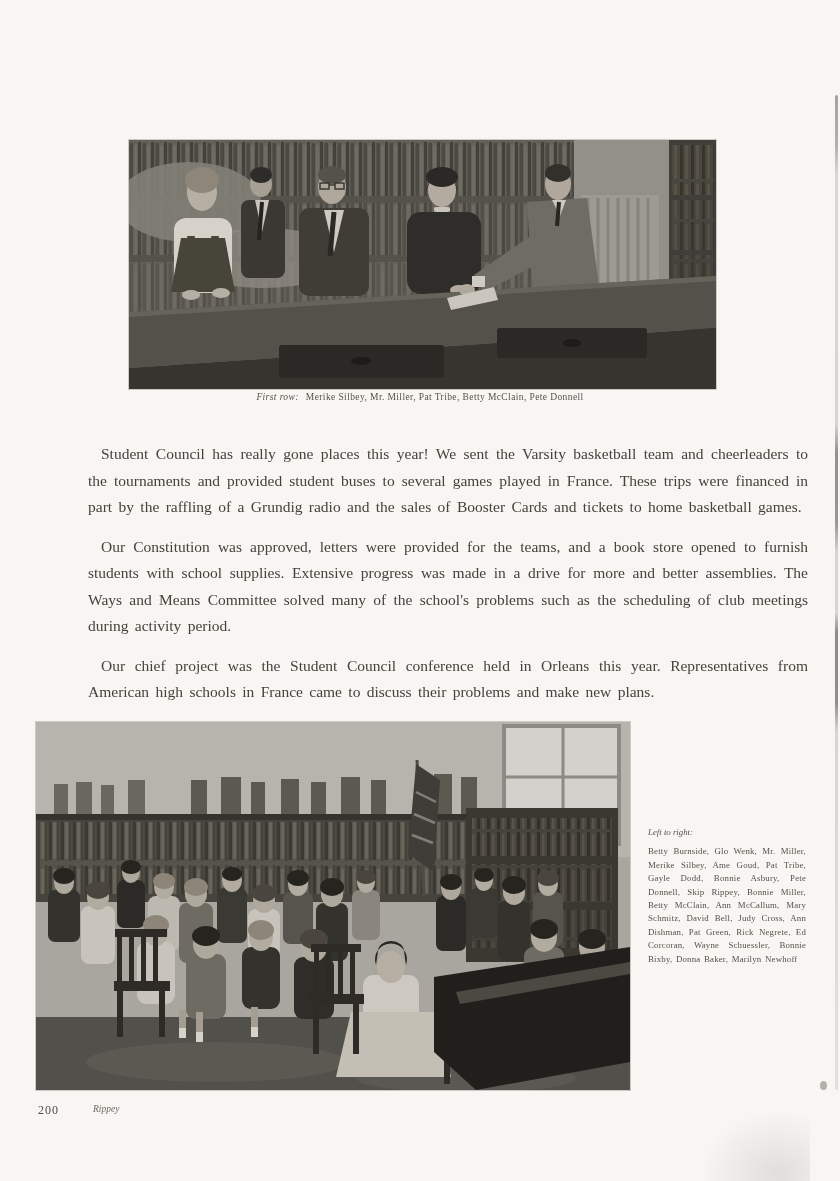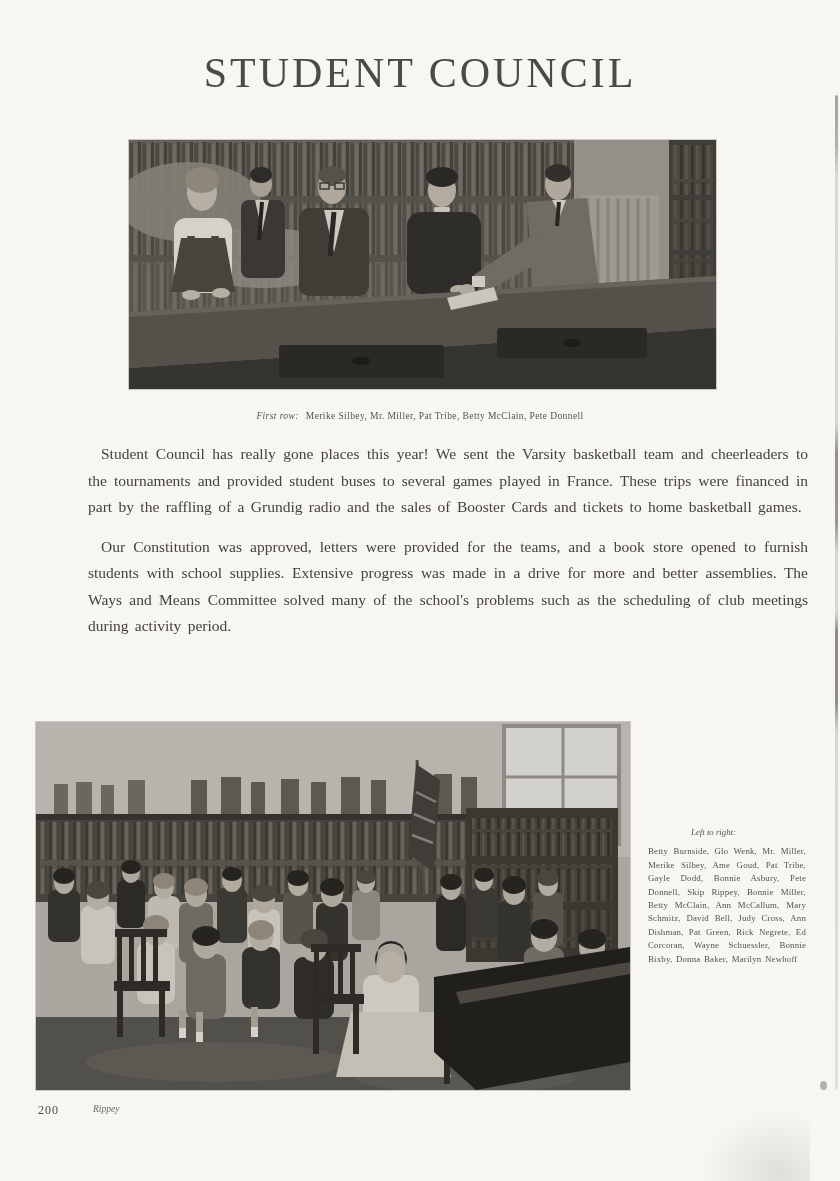--- a/index.html
+++ b/index.html
@@ -13,37 +13,37 @@
     position:absolute; top:49px; left:0; width:100%;
     margin:0; text-align:center;
     font-size:42px; font-weight:normal; letter-spacing:3px;
     color:#4c4a45;
   }
   .photo { position:absolute; background:#8b8881; box-shadow:0 0 0 1px rgba(120,118,112,0.35); }
   .photo svg { display:block; width:100%; height:100%; }
   .photo1 { left:129px; top:140px; width:587px; height:249px; }
   .photo2 { left:36px;  top:722px; width:594px; height:368px; }
   .cap1 {
-    position:absolute; top:411px; left:0; width:100%;
+    position:absolute; top:392px; left:0; width:100%;
     text-align:center; font-size:9.5px; letter-spacing:0.4px;
     color:#55524b;
   }
   .cap1 em { font-style:italic; margin-right:7px; }
   .article {
     position:absolute; left:62px; top:441px; width:720px;
     font-size:15.5px; line-height:26.5px; color:#45423c;
     text-align:justify;
     margin-left:26px;
   }
   .article p { margin:0 0 13px 0; text-indent:13px; word-spacing:2.5px; }
   .cap2 {
     position:absolute; left:648px; top:826px; width:158px;
     font-size:8.8px; line-height:13.4px; color:#55524b;
   }
-  .cap2 .lead { font-style:italic; margin-bottom:6px;margin-left:43px; }
+  .cap2 .lead { font-style:italic; margin-bottom:6px; }
   .cap2 .names { text-align:justify; word-spacing:1.2px; letter-spacing:0.2px; }
   .footer { position:absolute; left:38px; top:1100px; }
   .pageno { font-size:12px; color:#4e4c48; letter-spacing:1px; }
   .bookname { font-style:italic; font-size:9.5px; color:#6b6862; margin-left:30px; vertical-align:2px; }
   .edge {
     position:absolute; right:2px; top:95px; width:3px; height:995px;
     background:linear-gradient(to bottom,
       #a4a29d 0%, #b2b0ab 5%, #d9d7d3 8%,
       #d7d5d1 33%, #94918c 36%, #9a9792 43%, #d7d5d1 46%,
       #d7d5d1 52%, #8e8b86 54%, #918e89 61%, #d7d5d1 64%,
@@ -57,21 +57,20 @@
   .smudge {
     position:absolute; left:700px; top:1110px; width:110px; height:71px;
     background:radial-gradient(ellipse at 70% 90%, rgba(180,178,172,0.35), rgba(180,178,172,0) 70%);
   }
 </style>
 </head>
 <body>
 
 <div class="page">
 
-  <h1 class="title">STUDENT COUNCIL</h1>
 
   <div class="photo photo1">
     <svg viewBox="0 0 587 249" preserveAspectRatio="none">
       <defs>
         <pattern id="p1bk" width="13" height="60" patternUnits="userSpaceOnUse">
           <rect width="13" height="60" fill="#615e57"></rect>
           <rect x="0.5" y="3" width="3.5" height="54" fill="#47443e"></rect>
           <rect x="5" y="5" width="3" height="52" fill="#6e6b63"></rect>
           <rect x="9" y="2" width="3" height="56" fill="#3c3a34"></rect>
         </pattern>
@@ -170,20 +169,21 @@
     </svg>
   </div>
 
   <div class="cap1">
     <em>First row:</em><span>Merike Silbey, Mr. Miller, Pat Tribe, Betty McClain, Pete Donnell</span>
   </div>
 
   <div class="article">
     <p>Student Council has really gone places this year! We sent the Varsity basketball team and cheerleaders to the tournaments and provided student buses to several games played in France. These trips were financed in part by the raffling of a Grundig radio and the sales of Booster Cards and tickets to home basketball games.</p>
     <p>Our Constitution was approved, letters were provided for the teams, and a book store opened to furnish students with school supplies. Extensive progress was made in a drive for more and better assemblies. The Ways and Means Committee solved many of the school's problems such as the scheduling of club meetings during activity period.</p>
+    <p>Our chief project was the Student Council conference held in Orleans this year. Representatives from American high schools in France came to discuss their problems and make new plans.</p>
   </div>
 
   <div class="photo photo2">
     <svg viewBox="0 0 594 368" preserveAspectRatio="none">
       <defs>
         <pattern id="p2bk" width="12" height="70" patternUnits="userSpaceOnUse">
           <rect width="12" height="70" fill="#56534c"></rect>
           <rect x="0.5" y="4" width="3.5" height="64" fill="#3b3933"></rect>
           <rect x="5" y="7" width="3" height="60" fill="#67645c"></rect>
           <rect x="9" y="3" width="2.5" height="66" fill="#454239"></rect>

